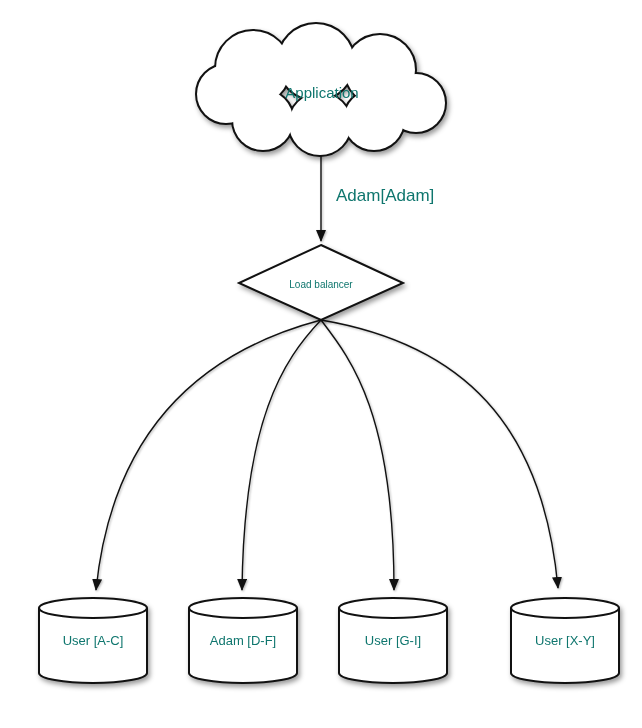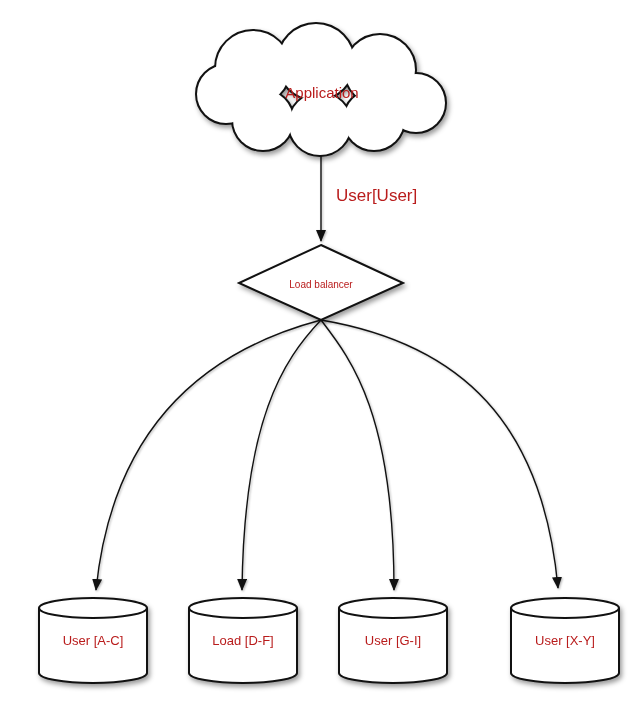--- a/index.html
+++ b/index.html
@@ -23,21 +23,21 @@
   .shadow {
     filter: drop-shadow(2px 3px 2.5px rgba(0,0,0,0.40));
   }
   .edge-shadow {
     filter: drop-shadow(1px 1.5px 1px rgba(0,0,0,0.30));
   }
   .label {
     position: absolute;
     transform: translate(-50%, -50%);
     white-space: nowrap;
-    color: #b91c1c;
+    color: #0f766e;
     z-index: 2;
   }
   .label-application { font-size: 15px; }
   .label-edge {
     transform: translate(0, -50%);
     font-size: 17px;
   }
   .label-diamond { font-size: 10px; }
   .label-shard { font-size: 13px; }
 </style>
@@ -101,25 +101,25 @@
       <ellipse cx="393" cy="608" rx="54" ry="10" fill="#ffffff" stroke="#111111" stroke-width="2"></ellipse>
     </g>
     <g class="shadow">
       <path d="M511,608 L511,673 A54,10 0 0 0 619,673 L619,608" fill="#ffffff" stroke="#111111" stroke-width="2"></path>
       <ellipse cx="565" cy="608" rx="54" ry="10" fill="#ffffff" stroke="#111111" stroke-width="2"></ellipse>
     </g>
   </svg>
 
   <div class="label label-application" style="left:322px; top:92px;">Application</div>
 
-  <div class="label label-edge" style="left:336px; top:196px;">User[User]</div>
+  <div class="label label-edge" style="left:336px; top:196px;">Adam[Adam]</div>
 
   <div class="label label-diamond" style="left:321px; top:284px;">Load balancer</div>
 
   <div class="label label-shard" style="left:93px; top:640px;">User [A-C]</div>
 
-  <div class="label label-shard" style="left:243px; top:640px;">Load [D-F]</div>
+  <div class="label label-shard" style="left:243px; top:640px;">Adam [D-F]</div>
 
   <div class="label label-shard" style="left:393px; top:640px;text-align:center;">User [G-I]</div>
 
   <div class="label label-shard" style="left:565px; top:640px;text-align:center;">User [X-Y]</div>
 
 </div>
 
 </body></html>

